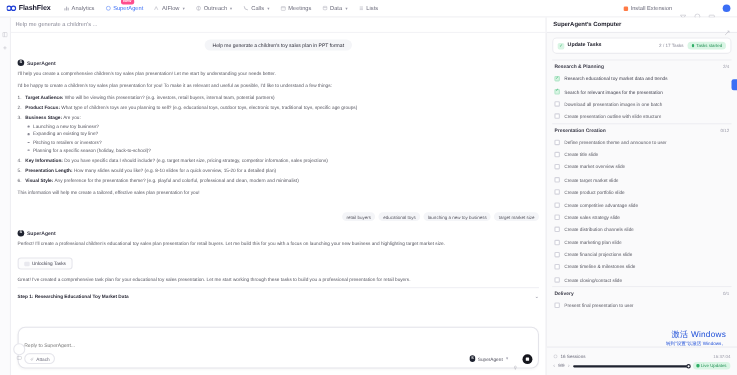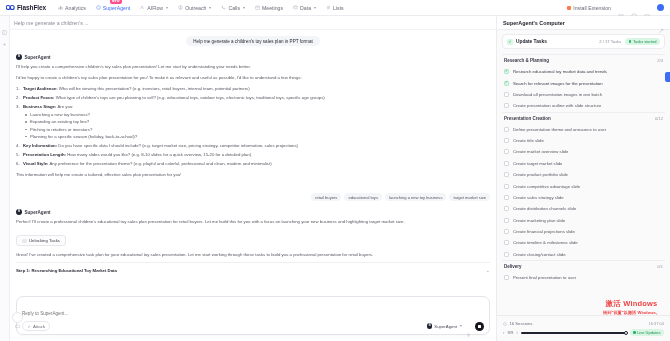--- a/index.html
+++ b/index.html
@@ -238,21 +238,21 @@
     display: flex; align-items: center; justify-content: center;
   }
   .tbox.done { background: #d9f5e4; border-color: #b3e6c9; }
   .tbox.done::after { content: "✓"; color: #2fae66; font-size: 3.6px; line-height: 1; }
   .tlabel { font-size: 4.3px; color: #55555f; white-space: nowrap; overflow: hidden; text-overflow: ellipsis; }
   .task.done .tlabel { color: #3a3a48; }
 
   
   .watermark {
     position: absolute; right: 10px; bottom: 26px;
-    text-align: center; color: #ef4444; pointer-events: none; font-weight: bold;
+    text-align: right; color: #1d4ed8; pointer-events: none;
   }
   .wm1 { font-size: 7.5px; letter-spacing: .2px; }
   .wm2 { font-size: 4.2px; margin-top: 1px; }
 
   
   .rp-foot {
     flex: 0 0 26px; border-top: 1px solid #ececf0;
     background: #fafafb; padding: 3px 6px;
     display: flex; flex-direction: column; justify-content: center; gap: 3px;
   }

